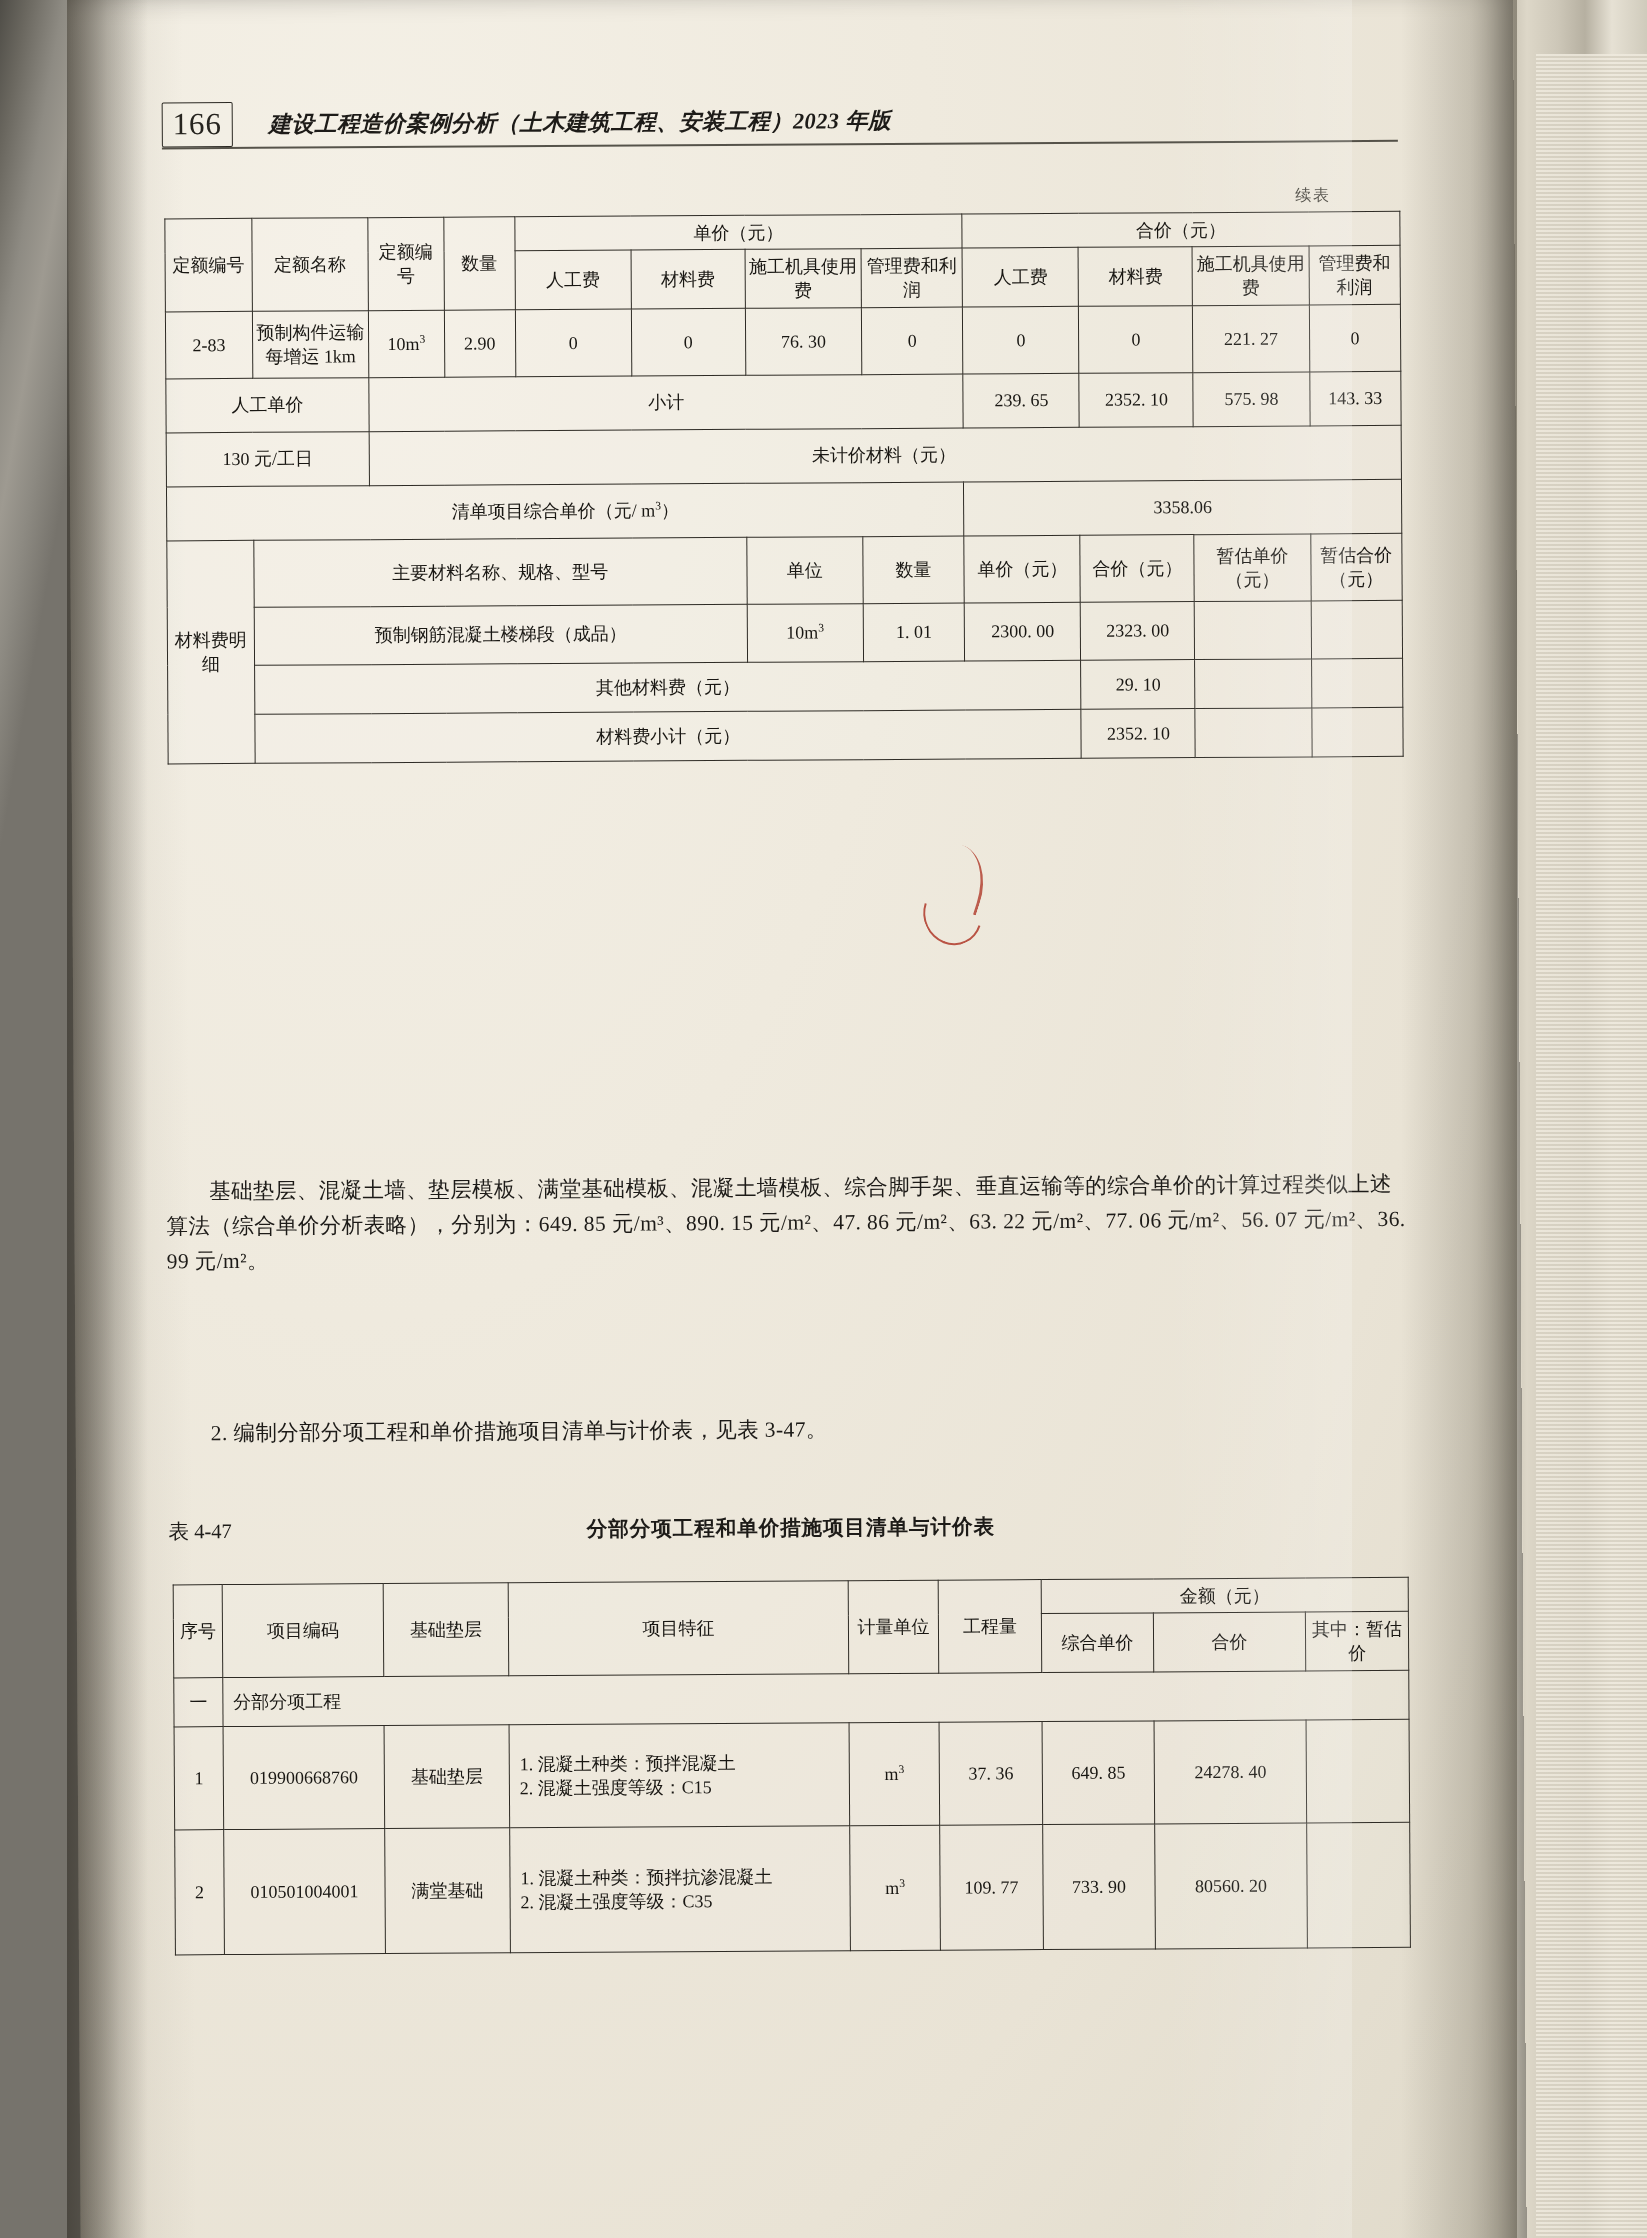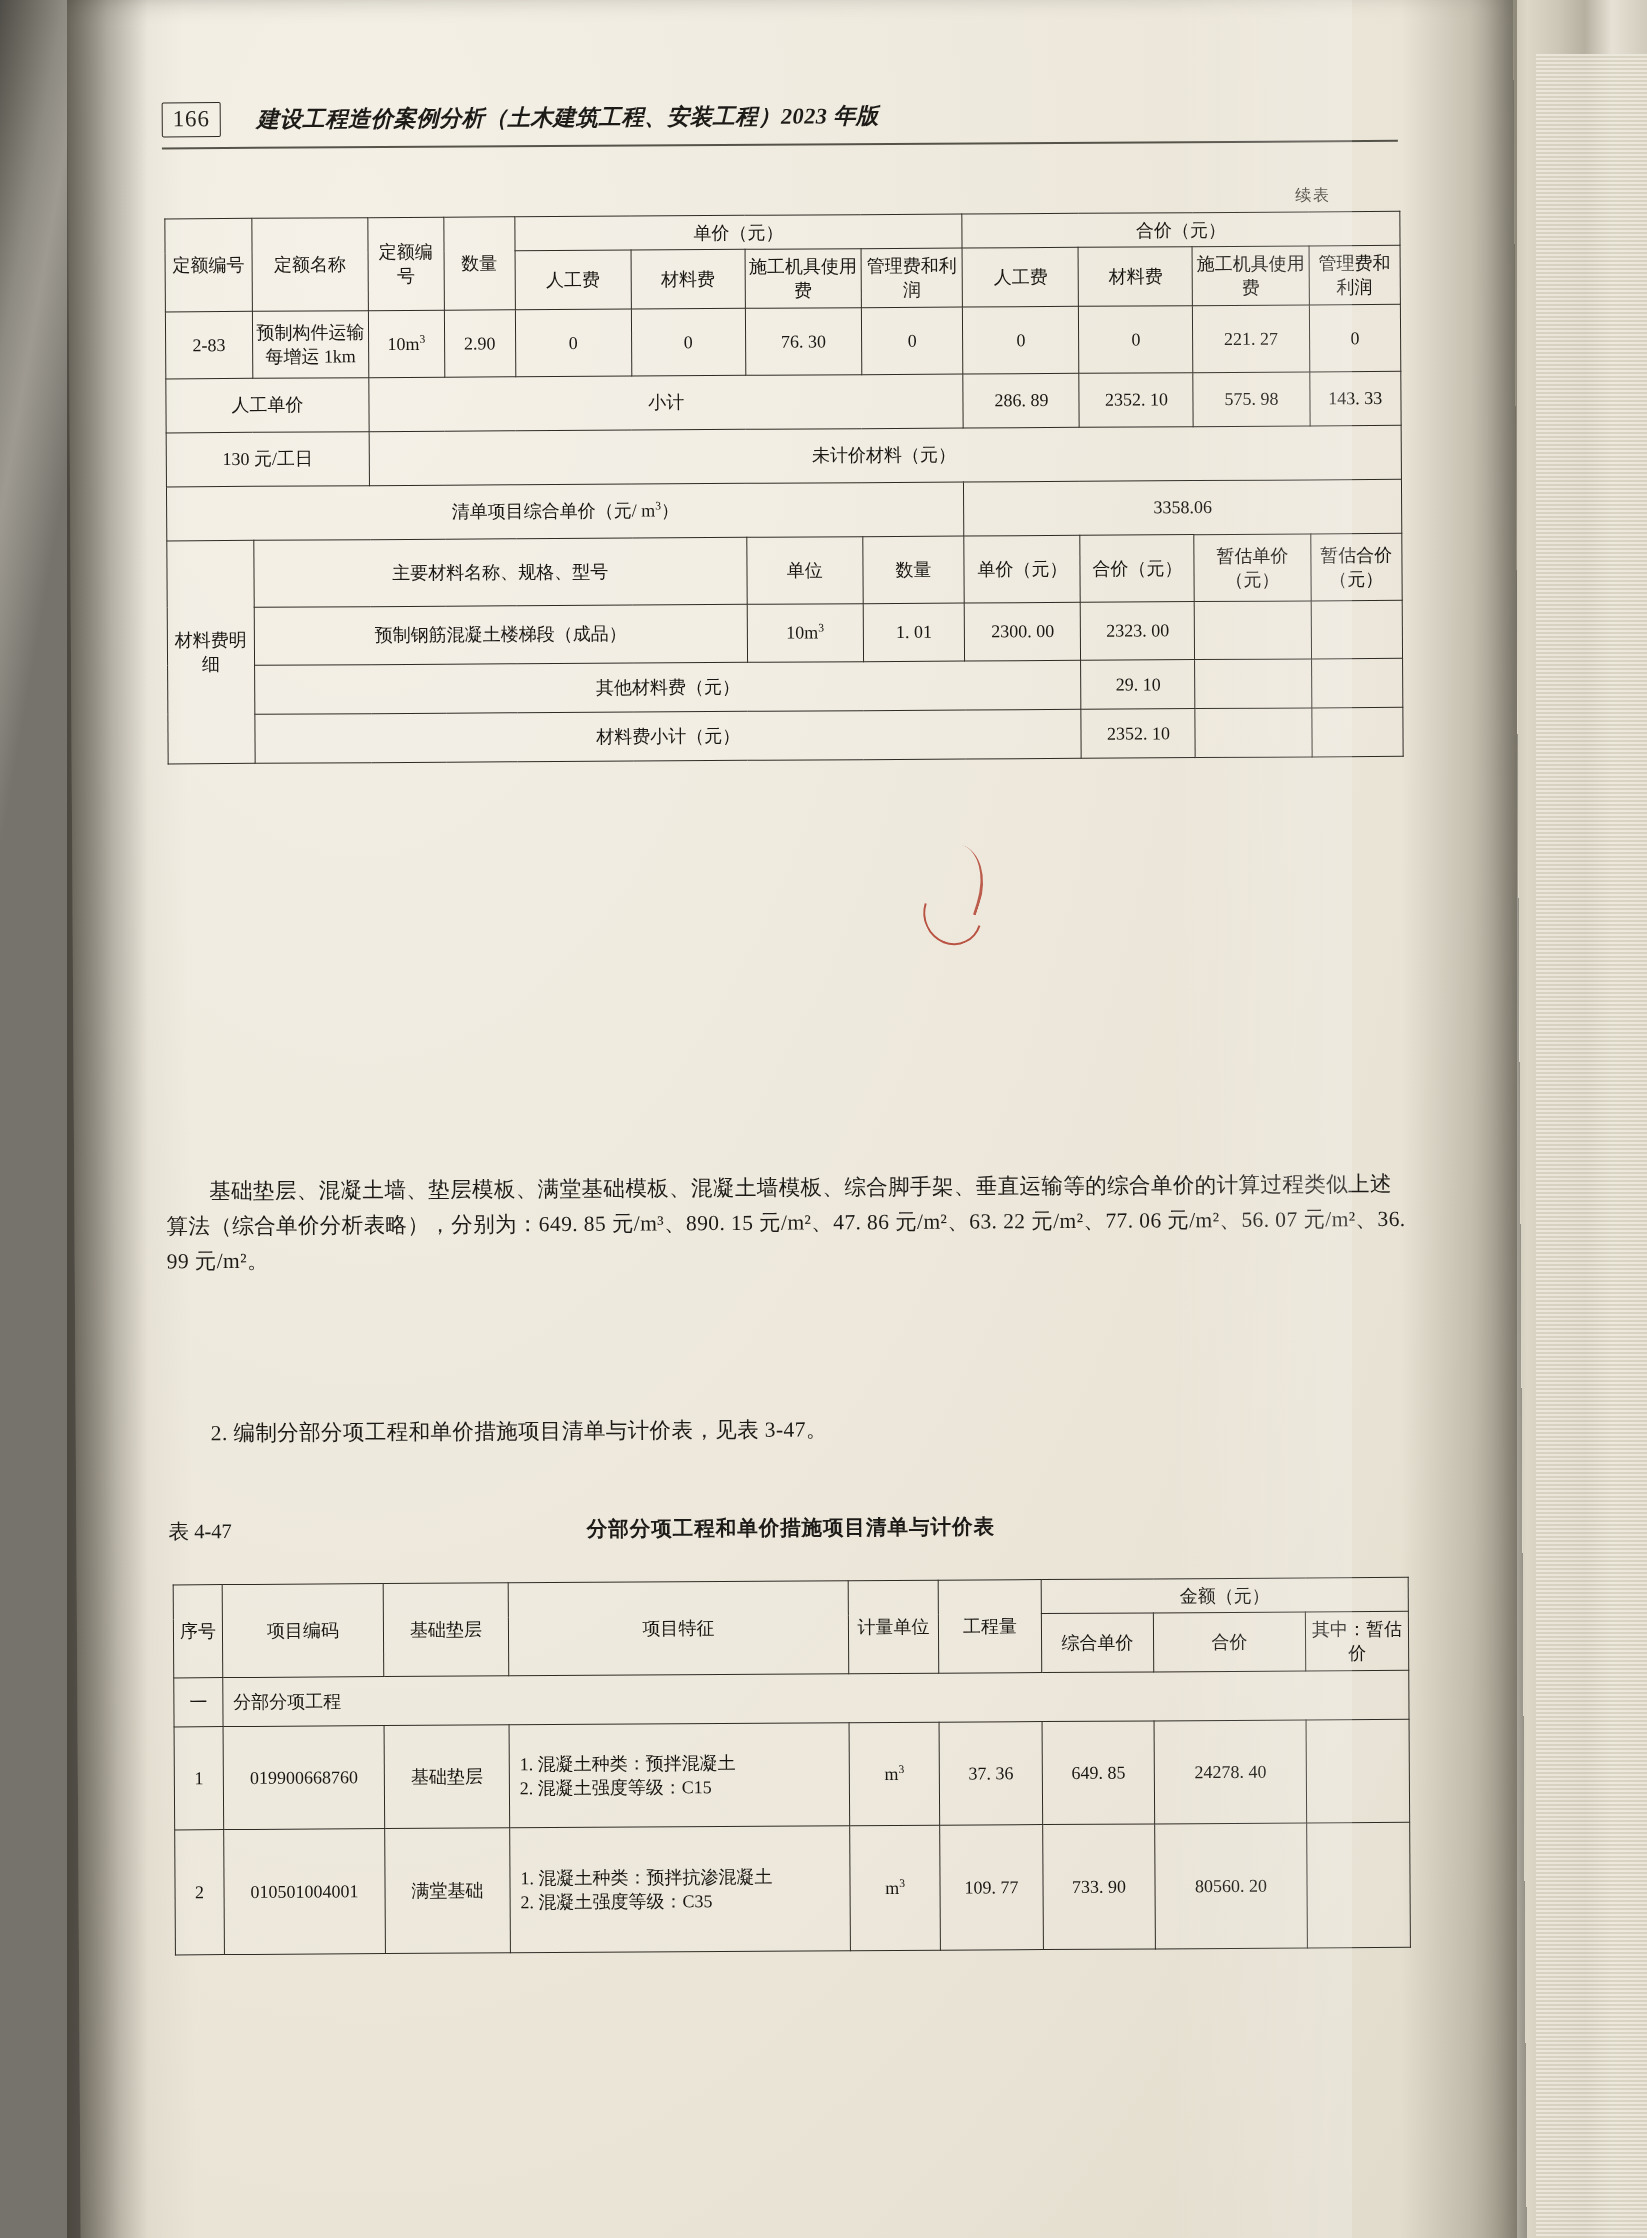--- a/index.html
+++ b/index.html
@@ -98,21 +98,21 @@
     top: 103px;
     left: 94px;
     width: 1231px;
     display: flex;
     align-items: center;
   }
   .folio {
     border: 1.3px solid #2a2822;
     border-radius: 1.8px;
     padding: 2.7px 9.9px 4.5px 9.9px;
-    font-size: 23px;
+    font-size: 31px;
     letter-spacing: 0.9px;
     color: #26241f;
     background: rgba(255,255,255,.06);
   }
   .hdr-title {
     margin-left: 36px;
     font-size: 22.4px;
     font-weight: bold;
     font-style: italic;
     letter-spacing: 0.4px;
@@ -264,21 +264,21 @@
         <td>76. 30</td>
         <td>0</td>
         <td>0</td>
         <td>0</td>
         <td>221. 27</td>
         <td>0</td>
       </tr>
       <tr style="height:54px">
         <td colspan="2">人工单价</td>
         <td colspan="6">小计</td>
-        <td>286. 89</td>
+        <td>239. 65</td>
         <td>2352. 10</td>
         <td>575. 98</td>
         <td>143. 33</td>
       </tr>
       <tr style="height:54px">
         <td colspan="2">130 元/工日</td>
         <td colspan="10" style="text-align:center;padding-left:0">未计价材料（元）</td>
       </tr>
       <tr style="height:54px">
         <td colspan="8"><span>清单项目综合单价（元/ m</span><span class="sup">3</span><span>）</span></td>

